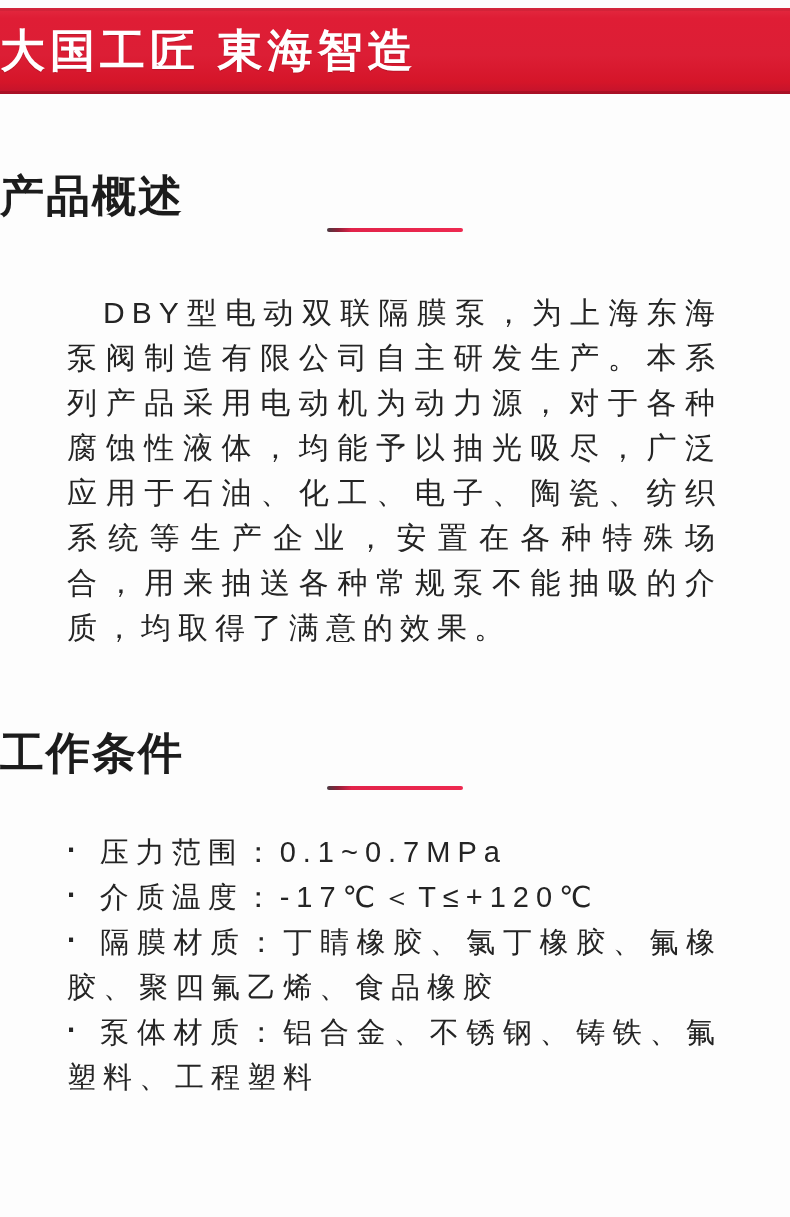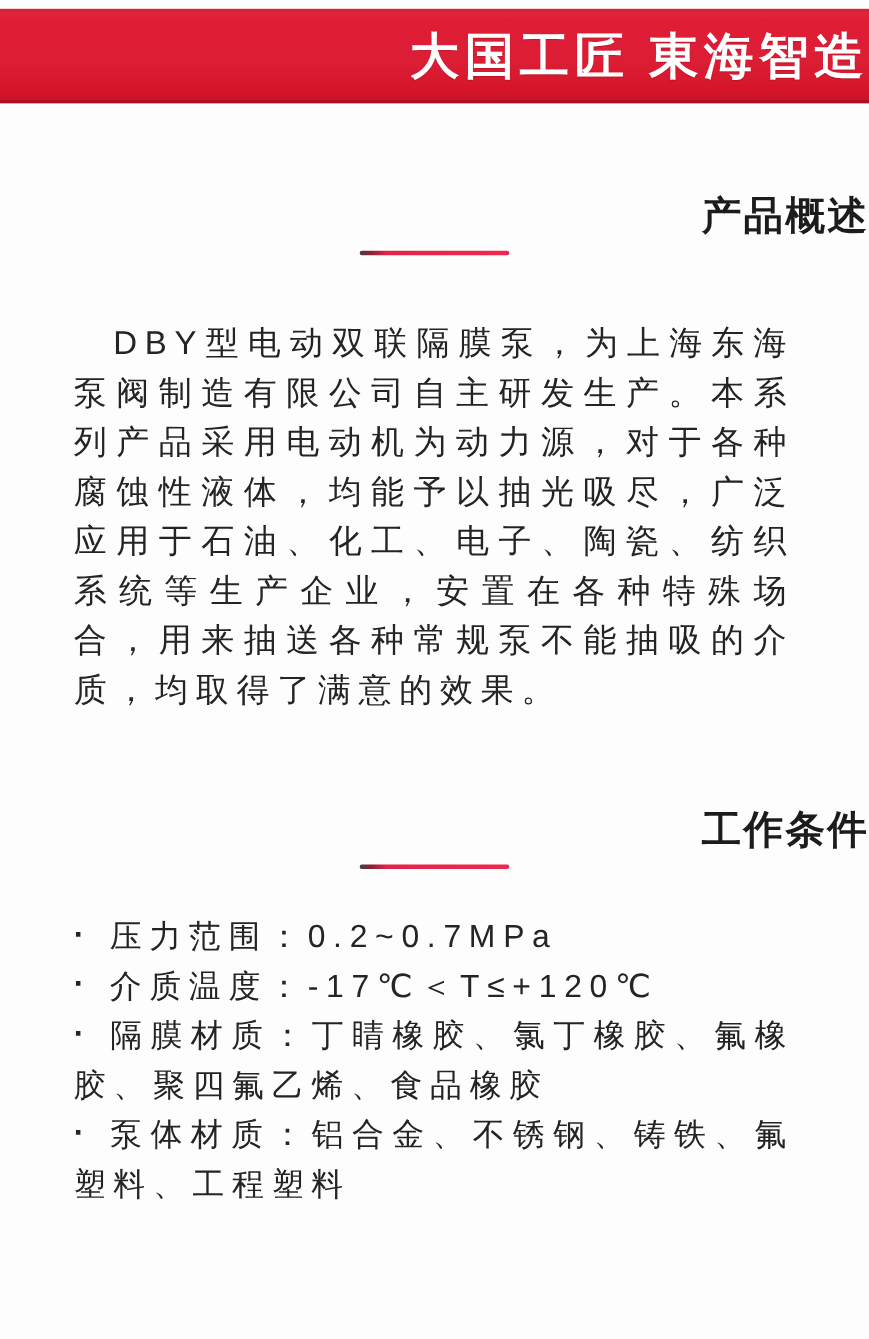--- a/index.html
+++ b/index.html
@@ -16,35 +16,35 @@
     overflow: hidden;
   }
   
   .banner {
     margin-top: 8px;
     height: 86px;
     background: linear-gradient(180deg, #e32940 0%, #df1d35 12%, #dc1e35 55%, #d51529 86%, #c1132c 100%);
     box-shadow: inset 0 3px 0 rgba(0,0,0,0.07), inset 0 -3px 0 rgba(0,0,0,0.13);
     display: flex;
     align-items: center;
-    justify-content: flex-end;
+    justify-content: flex-start;
   }
   .banner-title {
     color: #ffffff;
     font-size: 45px;
     font-weight: bold;
     letter-spacing: 5px;
     white-space: pre;
     text-shadow: 0 1px 1px rgba(0,0,0,0.15);
   }
   
   .section-title {
     margin: 74px 0 0 0;
-    text-align: right;
-    font-size: 36px;
+    text-align: left;
+    font-size: 44px;
     line-height: 56px;
     font-weight: 700;
     color: #1c1c1c;
     letter-spacing: 2px;
   }
   .section-conditions .section-title {
     margin-top: 76px;
     font-family: Liberation Serif, serif;
   }
   .title-underline {
@@ -100,21 +100,21 @@
 
   <section class="section section-conditions">
     <h2 class="section-title">工作条件</h2>
     <div class="title-underline"></div>
 
     <div class="spec-list">
 
 
 
       <p class="spec-item">
-        <span class="bullet">·</span><span>压力范围：0.2~0.7MPa</span>
+        <span class="bullet">·</span><span>压力范围：0.1~0.7MPa</span>
       </p>
 
       <p class="spec-item">
         <span class="bullet">·</span><span>介质温度：-17℃＜T≤+120℃</span>
       </p>
 
       <p class="spec-item">
         <span class="bullet">·</span><span>隔膜材质：丁睛橡胶、氯丁橡胶、氟橡胶、聚四氟乙烯、食品橡胶</span>
       </p>
 

